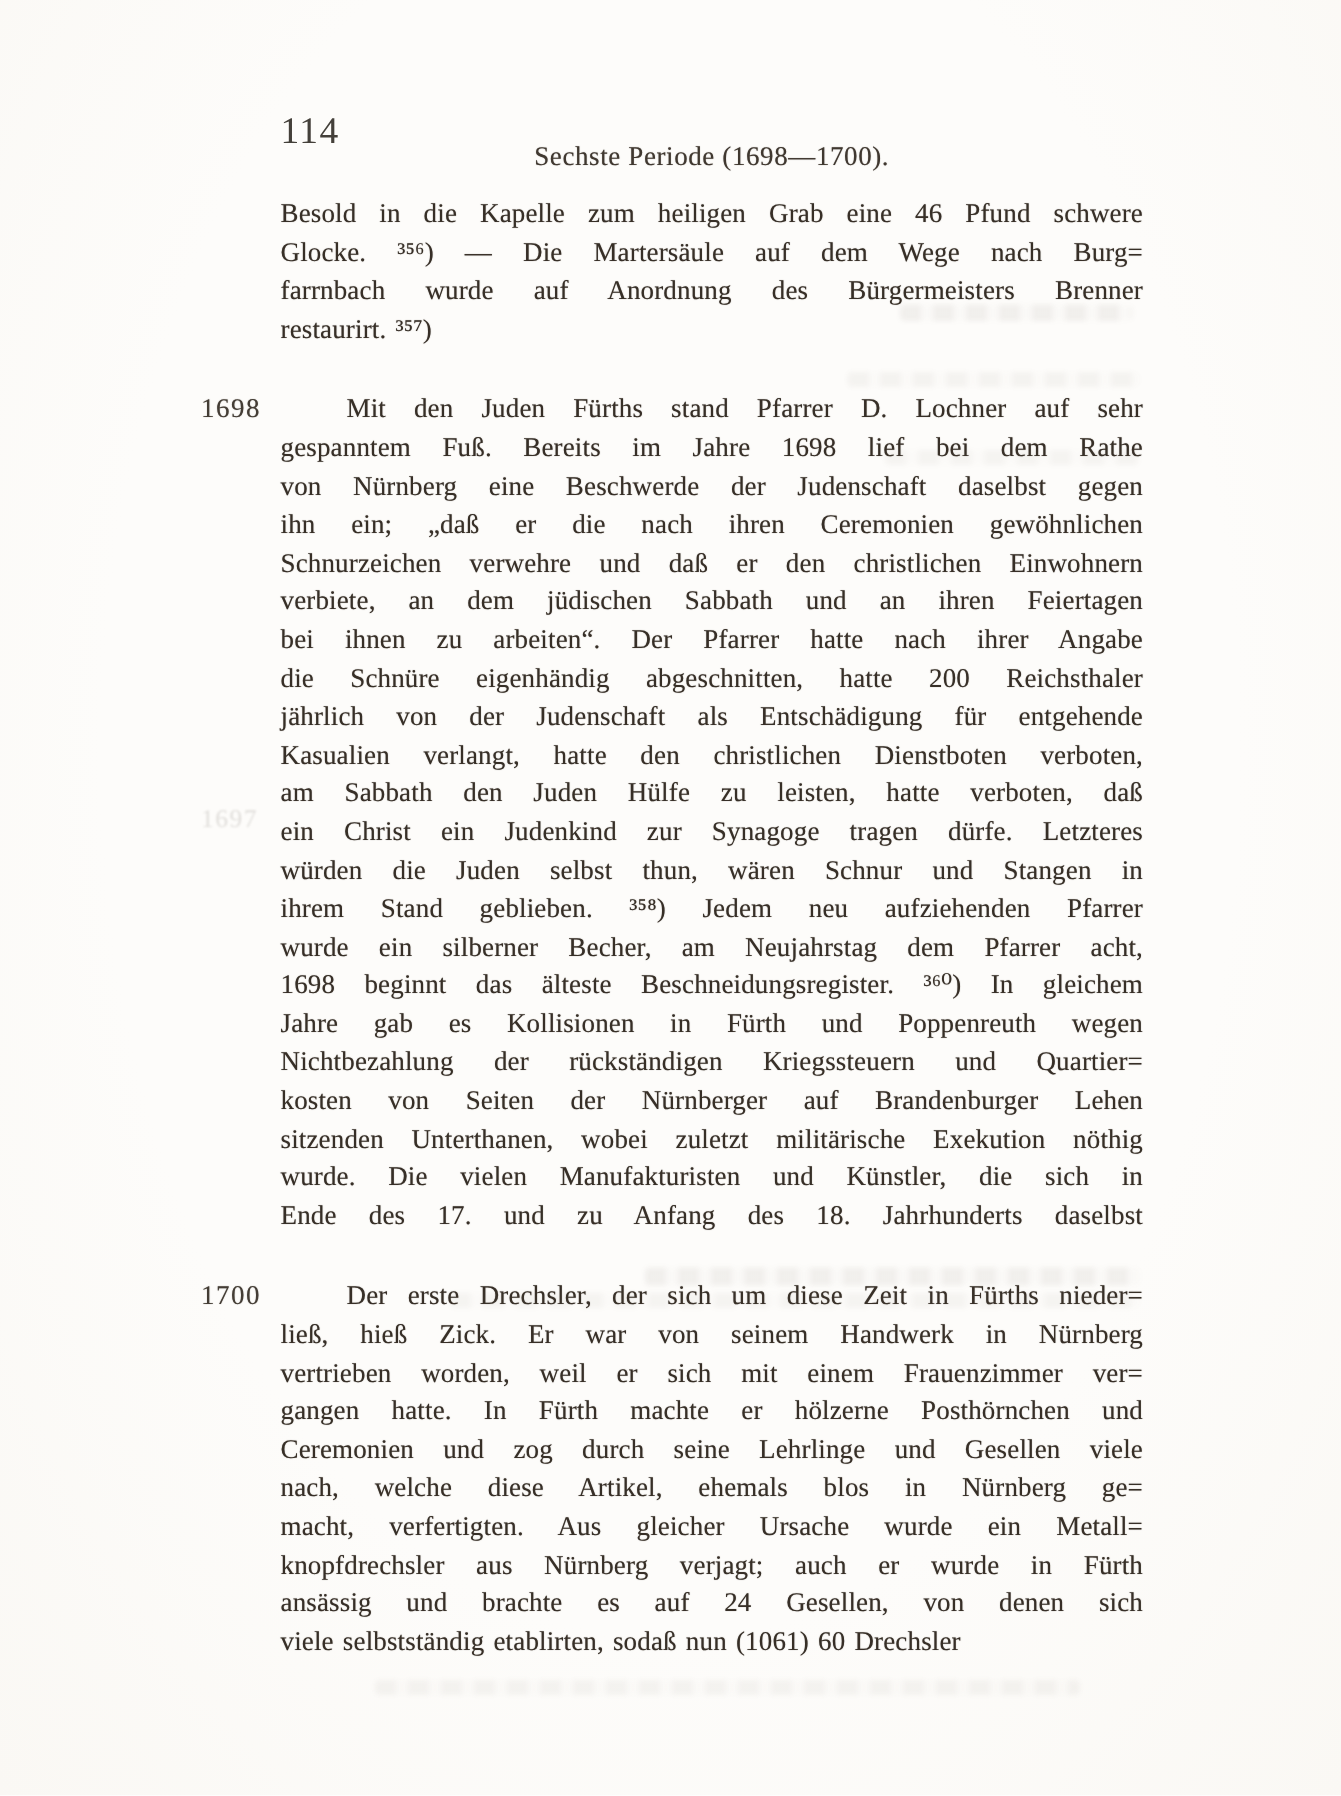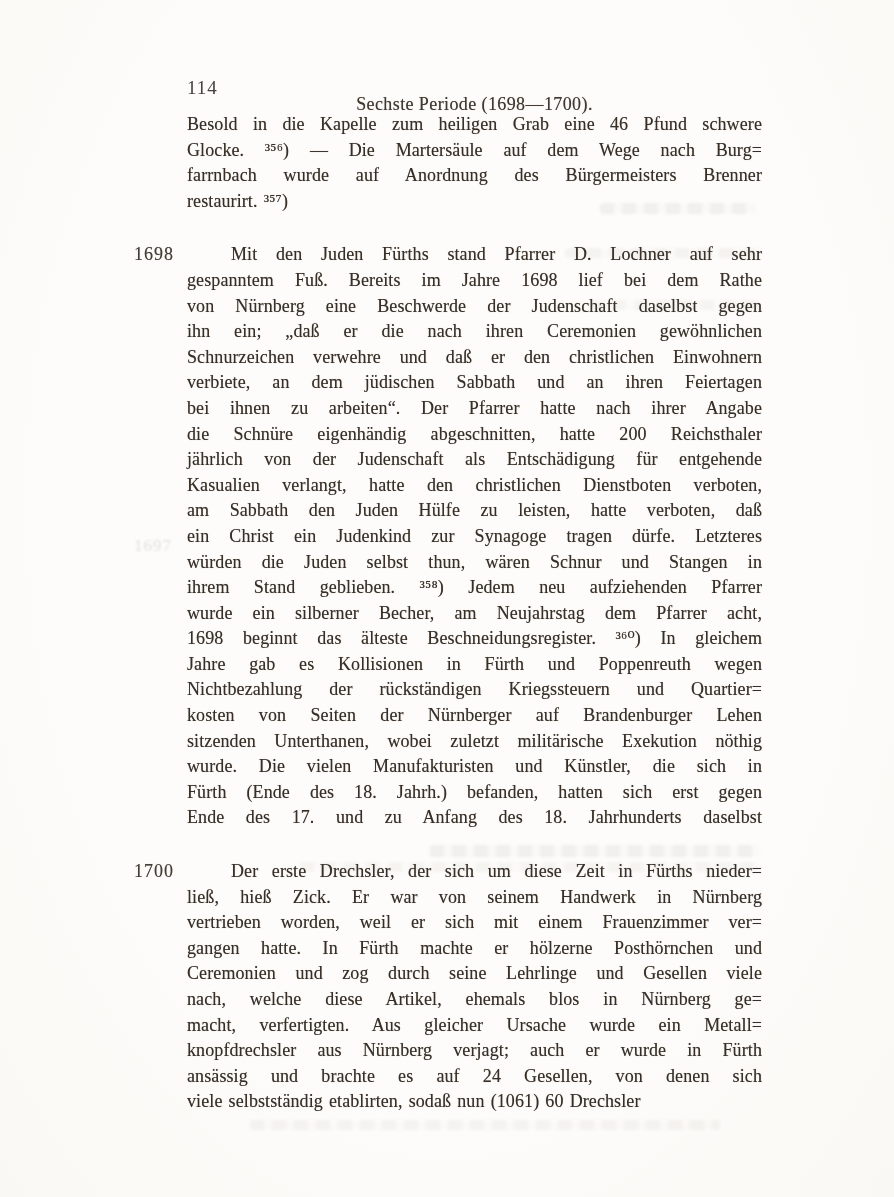--- a/index.html
+++ b/index.html
@@ -16,35 +16,35 @@
     color: #38302a;
   }
   
   .running-head {
     position: absolute;
     top: 76px; left: 187px; width: 575px; height: 24px;
     line-height: 24px;
   }
   .folio {
     position: absolute; left: 0; top: 0;
-    font-size: 19px; letter-spacing: 1px;
+    font-size: 25px; letter-spacing: 1px;
     color: #44403a;
   }
   .head-title {
     position: absolute; left: 0; right: 0; top: 0;
     text-align: center;
     font-size: 18px; letter-spacing: 0.4px;
     color: #403830;
     text-shadow: 0 0 0.7px rgba(64,56,48,0.55);
     margin-top: 16px;
   }
   
   .text-block {
     position: absolute;
-    top: 112px; left: 187px; width: 575px;
+    top: 130px; left: 187px; width: 575px;
     font-size: 18px;
     line-height: 25.6px;
     letter-spacing: 0.1px;
     word-spacing: 1.5px;
     color: #372f27;
     text-shadow: 0 0 0.7px rgba(55,47,39,0.5);
   }
   .paragraph { position: relative; }
   .tline { text-align: justify; text-align-last: justify; white-space: normal; }
   .tline-last { text-align-last: left; }
@@ -114,21 +114,20 @@
         <div class="tline">ein Christ ein Judenkind zur Synagoge tragen dürfe. Letzteres</div>
         <div class="tline">würden die Juden selbst thun, wären Schnur und Stangen in</div>
         <div class="tline">ihrem Stand geblieben. ³⁵⁸) Jedem neu aufziehenden Pfarrer</div>
         <div class="tline">wurde ein silberner Becher, am Neujahrstag dem Pfarrer acht,</div>
         <div class="tline">1698 beginnt das älteste Beschneidungsregister. ³⁶⁰) In gleichem</div>
         <div class="tline">Jahre gab es Kollisionen in Fürth und Poppenreuth wegen</div>
         <div class="tline">Nichtbezahlung der rückständigen Kriegssteuern und Quartier=</div>
         <div class="tline">kosten von Seiten der Nürnberger auf Brandenburger Lehen</div>
         <div class="tline">sitzenden Unterthanen, wobei zuletzt militärische Exekution nöthig</div>
         <div class="tline">wurde. Die vielen Manufakturisten und Künstler, die sich in</div>
-        <div class="tline">Fürth (Ende des 18. Jahrh.) befanden, hatten sich erst gegen</div>
         <div class="tline">Ende des 17. und zu Anfang des 18. Jahrhunderts daselbst</div>
       </div>
 
     <div class="paragraph indent-first">
       <span class="margin-year">1700</span>
     <div class="tline tline-first">Der erste Drechsler, der sich um diese Zeit in Fürths nieder=</div>
         <div class="tline">ließ, hieß Zick. Er war von seinem Handwerk in Nürnberg</div>
         <div class="tline">vertrieben worden, weil er sich mit einem Frauenzimmer ver=</div>
         <div class="tline">gangen hatte. In Fürth machte er hölzerne Posthörnchen und</div>
         <div class="tline">Ceremonien und zog durch seine Lehrlinge und Gesellen viele</div>

